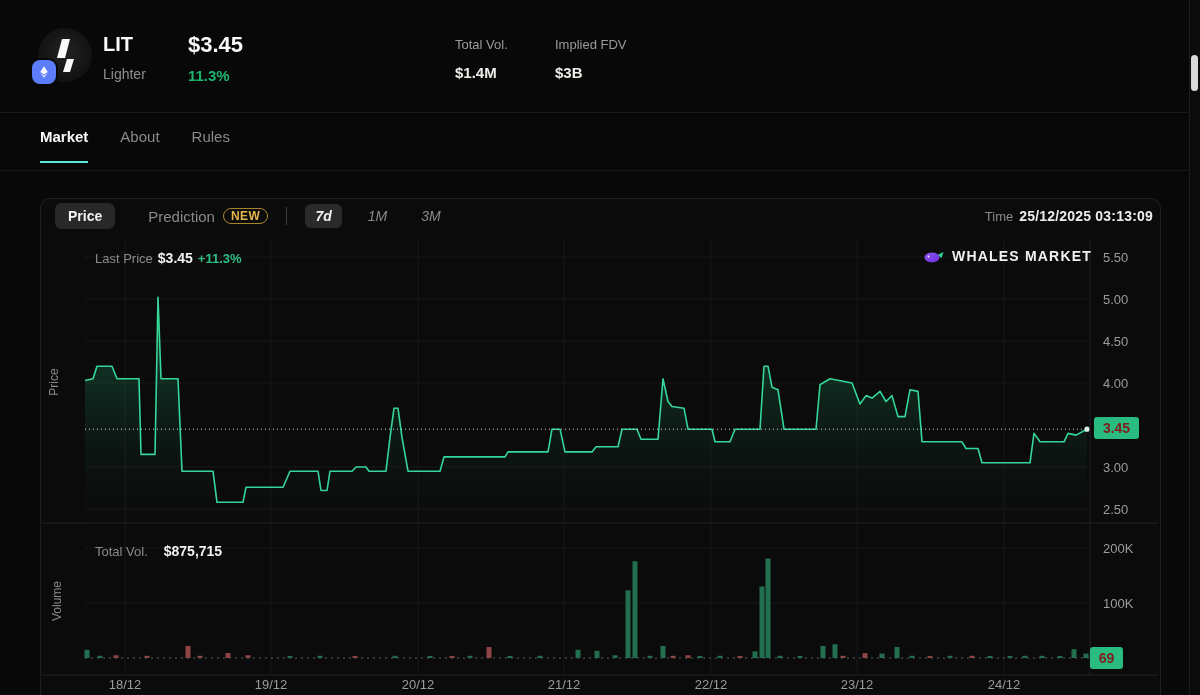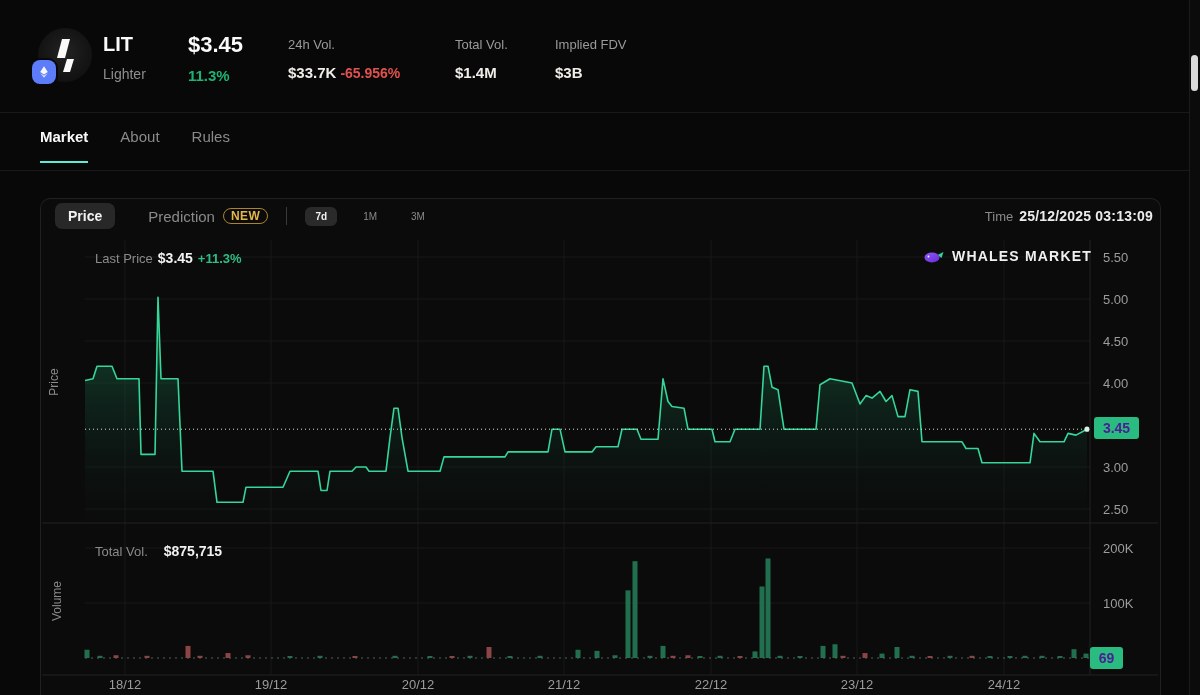--- a/index.html
+++ b/index.html
@@ -32,34 +32,34 @@
         border:1px solid #202020;border-bottom:none;border-radius:10px 10px 0 0;}
   
   .toolbar{position:absolute;left:55px;top:202px;height:28px;display:flex;align-items:center;gap:18px;}
   .btn-dark{background:#282828;color:#f2f2f2;font-size:14px;font-weight:bold;padding:5px 13px;
             border-radius:7px;cursor:pointer;}
   .txt-btn{color:#8a8a8a;font-size:15px;cursor:pointer;}
   .pred{display:flex;align-items:center;gap:8px;cursor:pointer;margin-left:15px;}
   .new-badge{color:#e3b64a;border:1px solid #a8842c;font-size:12px;font-weight:bold;
              padding:0 7px;border-radius:8px;letter-spacing:.5px;}
   .vsep{width:1px;height:18px;background:#3a3a3a;}
-  .range{color:#8a8a8a;font-size:10px;cursor:pointer;padding:4px 8px;}
+  .range{color:#8a8a8a;font-size:14px;cursor:pointer;padding:4px 8px;font-style:italic;}
   .range.active{background:#2a2a2a;color:#f2f2f2;font-weight:bold;border-radius:6px;padding:4px 10px;}
   .time-wrap{position:absolute;top:208px;right:47px;font-size:13px;color:#8a8a8a;}
   .time-wrap b{color:#ececec;font-size:14px;margin-left:6px;letter-spacing:.2px;}
   
   .legend{position:absolute;left:95px;top:250px;font-size:13px;color:#8b8b8b;}
   .legend b{color:#f2f2f2;font-size:14px;margin-left:5px;}
   .legend .up{color:#2ebd85;font-weight:bold;margin-left:5px;}
   .vol-legend{position:absolute;left:95px;top:543px;font-size:13px;color:#8b8b8b;}
   .vol-legend b{color:#f2f2f2;font-size:14px;margin-left:16px;}
   .watermark{position:absolute;left:924px;top:248px;display:flex;align-items:center;gap:8px;
              color:#f0f0f0;font-weight:bold;font-size:14px;letter-spacing:1.2px;}
   .rot-label{position:absolute;color:#8b8b8b;font-size:12px;transform:rotate(-90deg);transform-origin:center;}
-  .axis-badge{position:absolute;background:#2abb80;color:#4c1d95;font-weight:bold;font-size:14px;
+  .axis-badge{position:absolute;background:#2abb80;color:#7f1d1d;font-weight:bold;font-size:14px;
               border-radius:3px;display:flex;align-items:center;justify-content:center;}
   #price-badge{left:1094px;top:417px;width:45px;height:22px;}
   #vol-badge{left:1090px;top:647px;width:33px;height:22px;}
   
   #plot{position:absolute;left:41px;top:232px;}
   .grid{stroke:#181818;stroke-width:1;}
   .axis-line{stroke:#232323;stroke-width:1;}
   .axis-tick{fill:#9c9c9c;font-size:13px;font-family:"Liberation Sans",sans-serif;}
   .axis-date{fill:#9c9c9c;font-size:13px;font-family:"Liberation Sans",sans-serif;}
   
@@ -88,24 +88,20 @@
   <div class="abs" style="left:103px;top:33px;">
     <div class="sym">LIT</div>
     <div class="nm">Lighter</div>
   </div>
 
   <div class="abs" style="left:188px;top:32px;">
     <div class="big-price">$3.45</div>
     <div class="big-change">11.3%</div>
   </div>
 
-  <div class="abs stat" style="left:288px;top:37px;">
-    <div class="sl">24h Vol.</div>
-    <div class="sv"><span>$33.7K</span><span class="neg">-65.956%</span></div>
-  </div>
 
   <div class="abs stat" style="left:455px;top:37px;">
     <div class="sl">Total Vol.</div>
     <div class="sv">$1.4M</div>
   </div>
 
   <div class="abs stat" style="left:555px;top:37px;">
     <div class="sl">Implied FDV</div>
     <div class="sv">$3B</div>
   </div>

